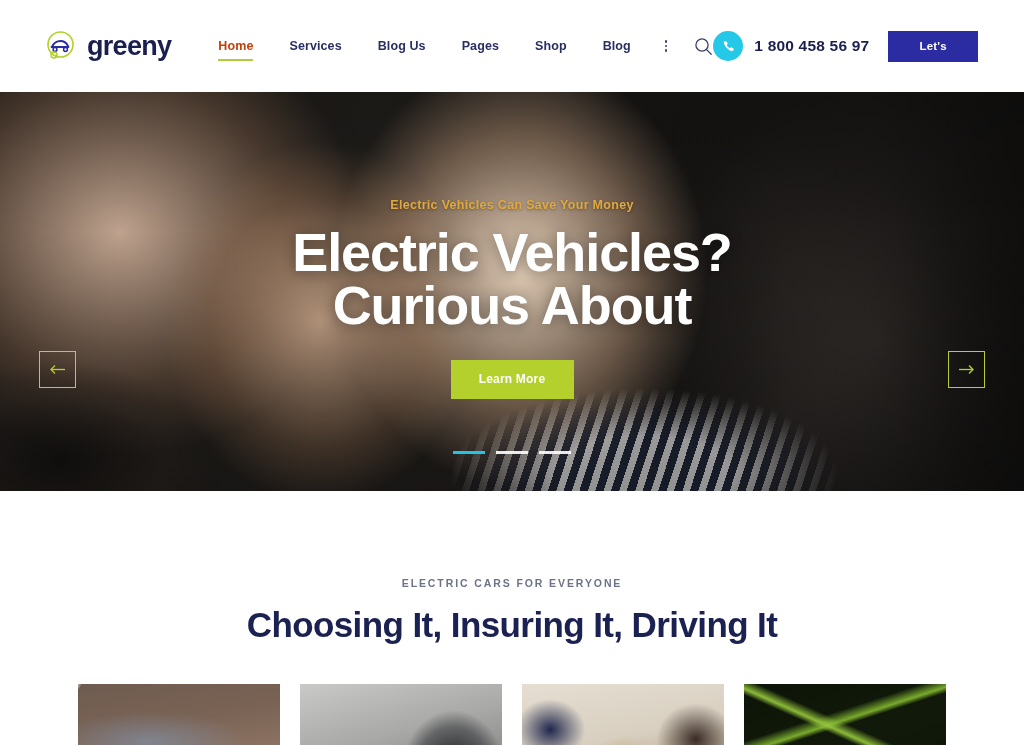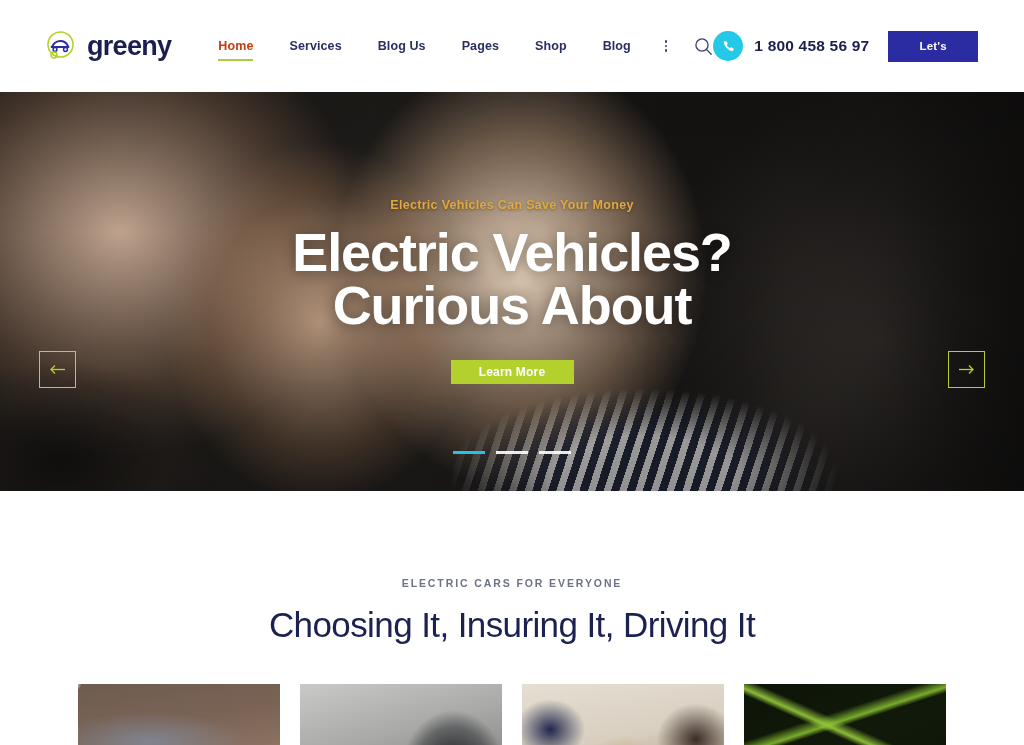--- a/index.html
+++ b/index.html
@@ -109,21 +109,21 @@
     font-size:54px; font-weight:bold; color:#ffffff;
     line-height:.98; text-align:center; letter-spacing:-1.1px;
     text-shadow:0 2px 14px rgba(0,0,0,.38);
   }
   .hero-title span{ display:block; }
   .hero-cta{
     margin-top:28px;
     background:#b4d02c; color:#ffffff;
     font-size:12px; font-weight:bold;
     border:none; cursor:pointer;
-    width:123px; height:24px; letter-spacing:.2px;
+    width:123px; height:39px; letter-spacing:.2px;
   }
 
   .hero-arrow{
     position:absolute; top:259px;
     width:37px; height:37px;
     border:1px solid #b4d02c;
     display:flex; align-items:center; justify-content:center;
     cursor:pointer; background:transparent;
   }
   .hero-arrow.left{ left:39px; }
@@ -136,21 +136,21 @@
   .hero-dots i{ display:block; width:32px; height:3px; background:rgba(255,255,255,.9); cursor:pointer; }
   .hero-dots i.active{ background:#23c4e3; }
 
   
   .section{ background:#fff; padding-top:86px; text-align:center; }
   .sec-eyebrow{
     font-size:10.5px; font-weight:bold; color:#6d7288;
     letter-spacing:1.9px; margin-bottom:17px;
   }
   .sec-title{
-    font-size:35px; font-weight:normal; color:#1b2150;
+    font-size:35px; font-weight:bold; color:#1b2150;
     letter-spacing:-.6px; line-height:1.1;
   }
 
   .cards{
     display:flex; justify-content:center; gap:20px;
     margin-top:39px; padding:0 82px;
   }
   .card{
     width:202px; height:120px; overflow:hidden; cursor:pointer;
     position:relative; flex:0 0 auto;

